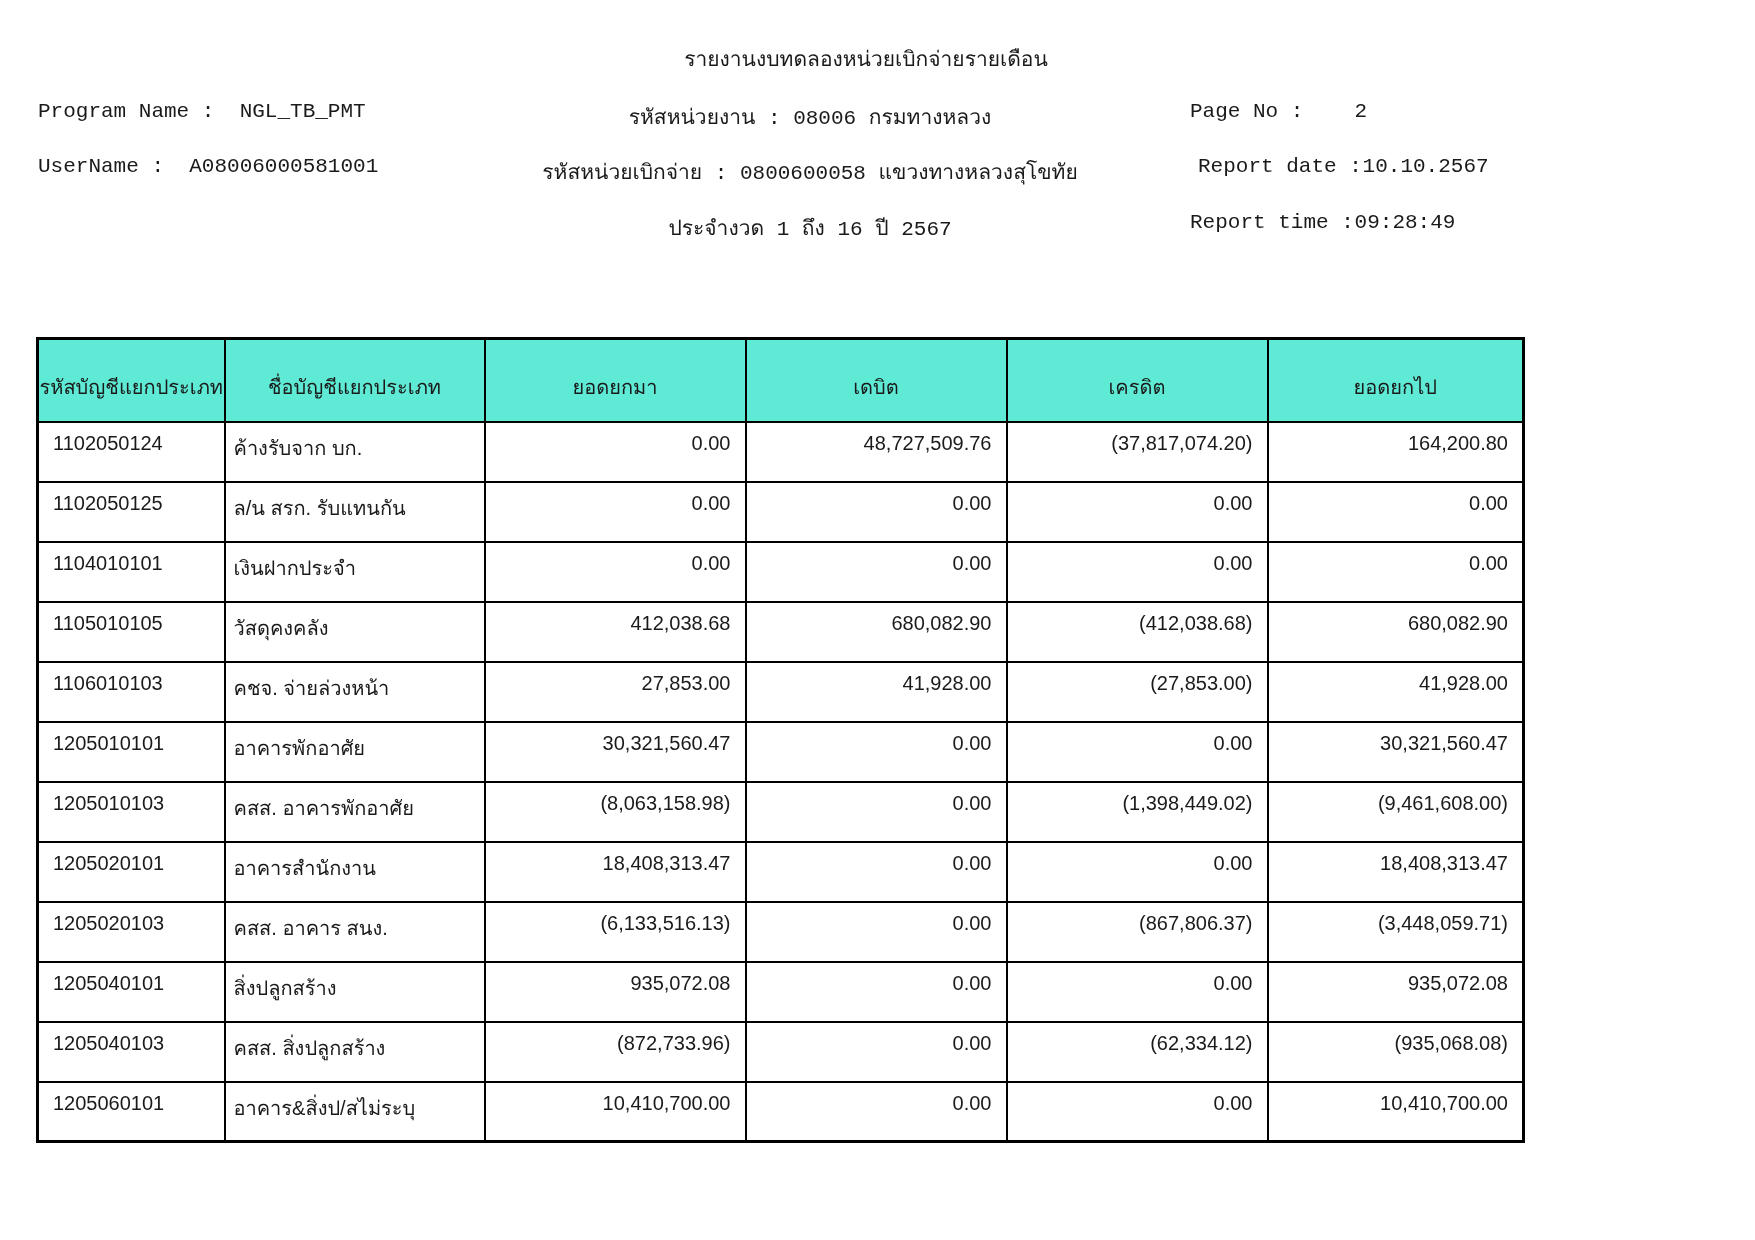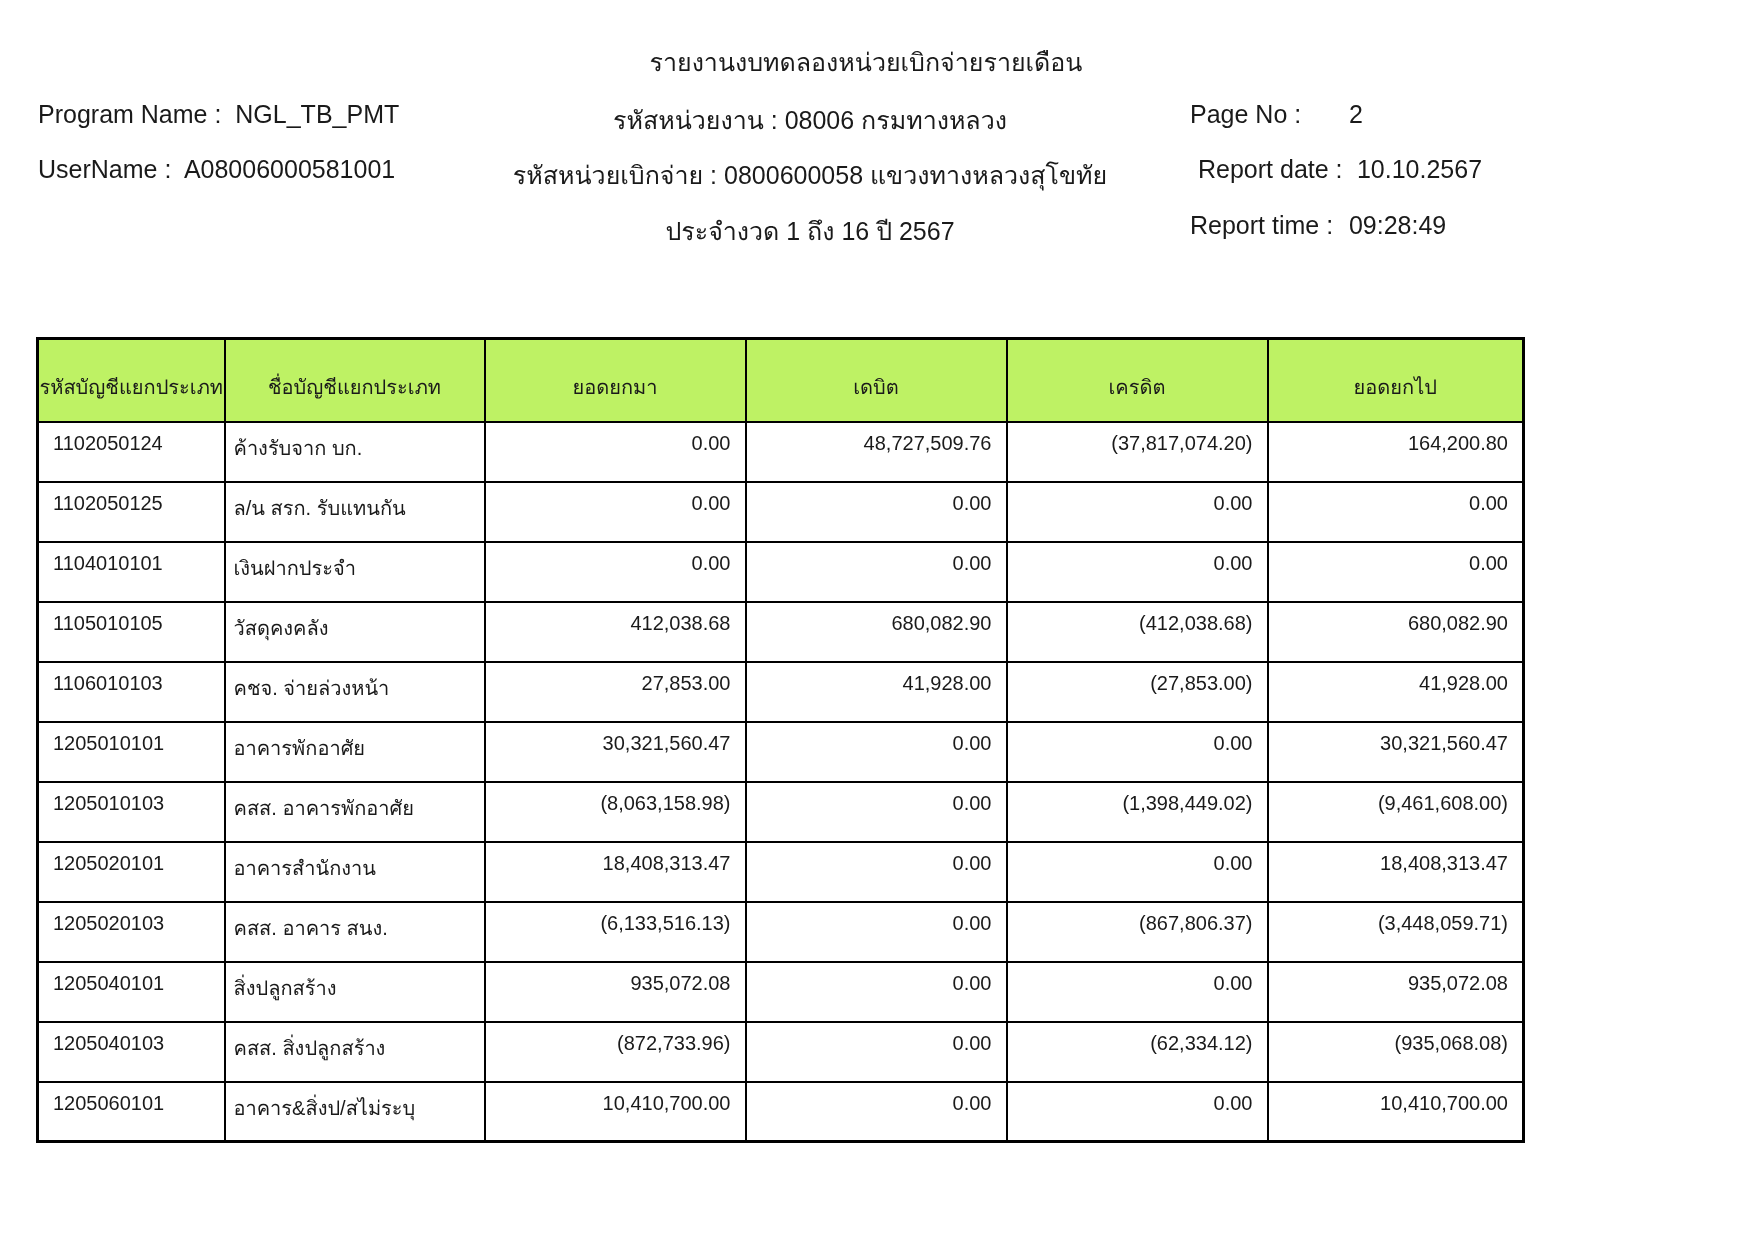--- a/index.html
+++ b/index.html
@@ -4,35 +4,35 @@
 <style>
   * { margin: 0; padding: 0; box-sizing: border-box; }
   html, body { background: #ffffff; }
   body {
     width: 1755px; height: 1240px;
     font-family: "Liberation Sans", "DejaVu Sans", sans-serif;
     color: #1a1a1a;
     position: relative;
     overflow: hidden;
   }
-  .hdr-line { position: absolute; font-size: 25px; white-space: nowrap; }
+  .hdr-line { position: absolute; font-size: 21px; white-space: nowrap; font-family: Liberation Mono, monospace; }
   .hdr-center { transform: translateX(-50%); text-align: center; }
   .right-block .label { display: inline-block; width: 152px; }
   .report-table {
     position: absolute; left: 36px; top: 337px; width: 1486px;
     border-collapse: collapse; table-layout: fixed;
     font-size: 20px;
   }
   .report-table th, .report-table td {
     border: 2px solid #000000;
   }
   .report-table { border: 3px solid #000000; }
   .report-table thead th {
     height: 83px;
-    background: #bef264;
+    background: #5eead4;
     font-weight: normal;
     text-align: center;
     vertical-align: middle;
     padding-top: 14px;
   }
   .report-table tbody td {
     height: 60px;
     vertical-align: top;
     padding-top: 9px;
     background: #ffffff;

